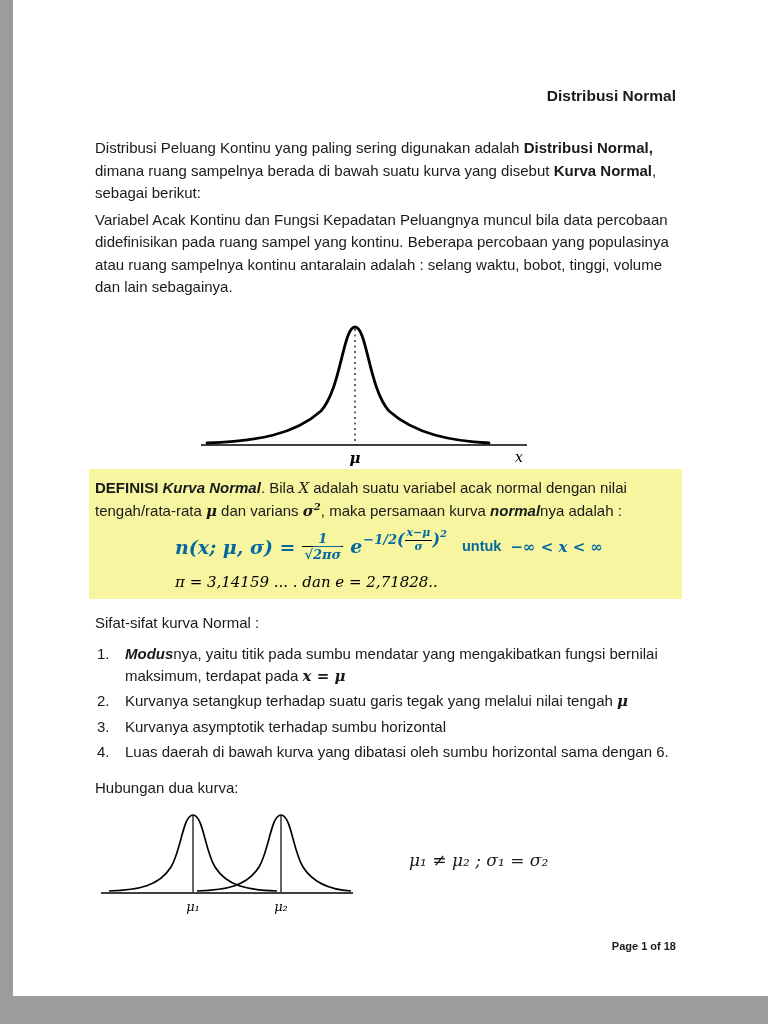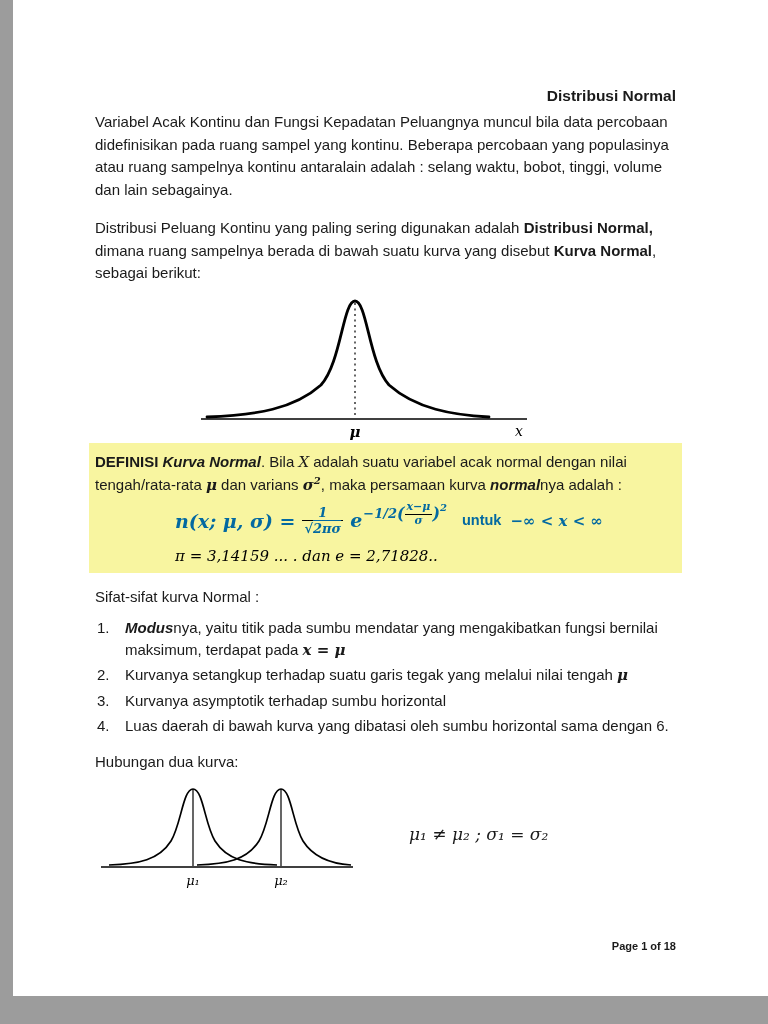--- a/index.html
+++ b/index.html
@@ -10,21 +10,21 @@
     font-family:"Liberation Sans",sans-serif;
   }
   .page{
     position:absolute;left:13px;top:0;
     width:755px;height:996px;
     background:#ffffff;
     padding:84px 92px 0 82px;
     box-sizing:border-box;
     font-size:15px;line-height:1.5;color:#1a1a1a;
   }
-  .title{font-weight:700;text-align:right;font-size:15.5px;margin-bottom:4px;}
+  .title{font-weight:700;text-align:right;font-size:15.5px;margin-bottom:30px;}
   .para{margin:0 0 16px 0;}
   .p2{margin-bottom:4px;}
   b{font-weight:700;}
   .bi{font-weight:700;font-style:italic;}
   .math{font-family:"DejaVu Serif",serif;font-style:italic;}
   .bmath{font-family:"DejaVu Serif",serif;font-style:italic;font-weight:700;}
   sup.small{font-size:10px;font-weight:700;}
   .fig1{display:block;margin:2px 0 2px 104px;}
   .hl{background:#f8f5a0;margin:2px -6px 4px -6px;padding:8px 19px 6px 6px;}
   .formula-row{
@@ -58,23 +58,23 @@
   .footer{position:absolute;right:92px;top:938px;font-weight:700;font-size:11px;}
   .svg-math{font-family:"DejaVu Serif",serif;font-style:italic;}
 </style>
 </head>
 <body>
 
 <div class="page">
 
   <div class="title">Distribusi Normal</div>
 
+  <p class="para p2"><span>Distribusi Peluang Kontinu yang paling sering digunakan adalah </span><b>Distribusi Normal,</b><span> dimana ruang sampelnya berada di bawah suatu kurva yang disebut </span><b>Kurva Normal</b><span>, sebagai berikut:</span></p>
+
   <p class="para"><span>Variabel Acak Kontinu dan Fungsi Kepadatan Peluangnya muncul bila data percobaan didefinisikan pada ruang sampel yang kontinu. Beberapa percobaan yang populasinya atau ruang sampelnya kontinu antaralain adalah : selang waktu, bobot, tinggi, volume dan lain sebagainya.</span></p>
-
-  <p class="para p2"><span>Distribusi Peluang Kontinu yang paling sering digunakan adalah </span><b>Distribusi Normal,</b><span> dimana ruang sampelnya berada di bawah suatu kurva yang disebut </span><b>Kurva Normal</b><span>, sebagai berikut:</span></p>
 
   <svg class="fig1" viewBox="0 0 330 152" width="330" height="152">
     <path d="M 8 128 C 58 126 95 120 122 96 C 142 74 144 12 156 12 C 168 12 170 74 190 96 C 217 120 254 126 290 128" fill="none" stroke="#000" stroke-width="2.8" stroke-linecap="round"></path>
     <line x1="156" y1="14" x2="156" y2="129" stroke="#000" stroke-width="1.2" stroke-dasharray="2 3.5"></line>
     <line x1="2" y1="130" x2="328" y2="130" stroke="#000" stroke-width="1.5"></line>
     <text x="156" y="148" text-anchor="middle" class="svg-math" font-weight="bold" font-size="15">μ</text>
     <text x="316" y="147" class="svg-math" font-size="14">x</text>
   </svg>
 
   <div class="hl">

